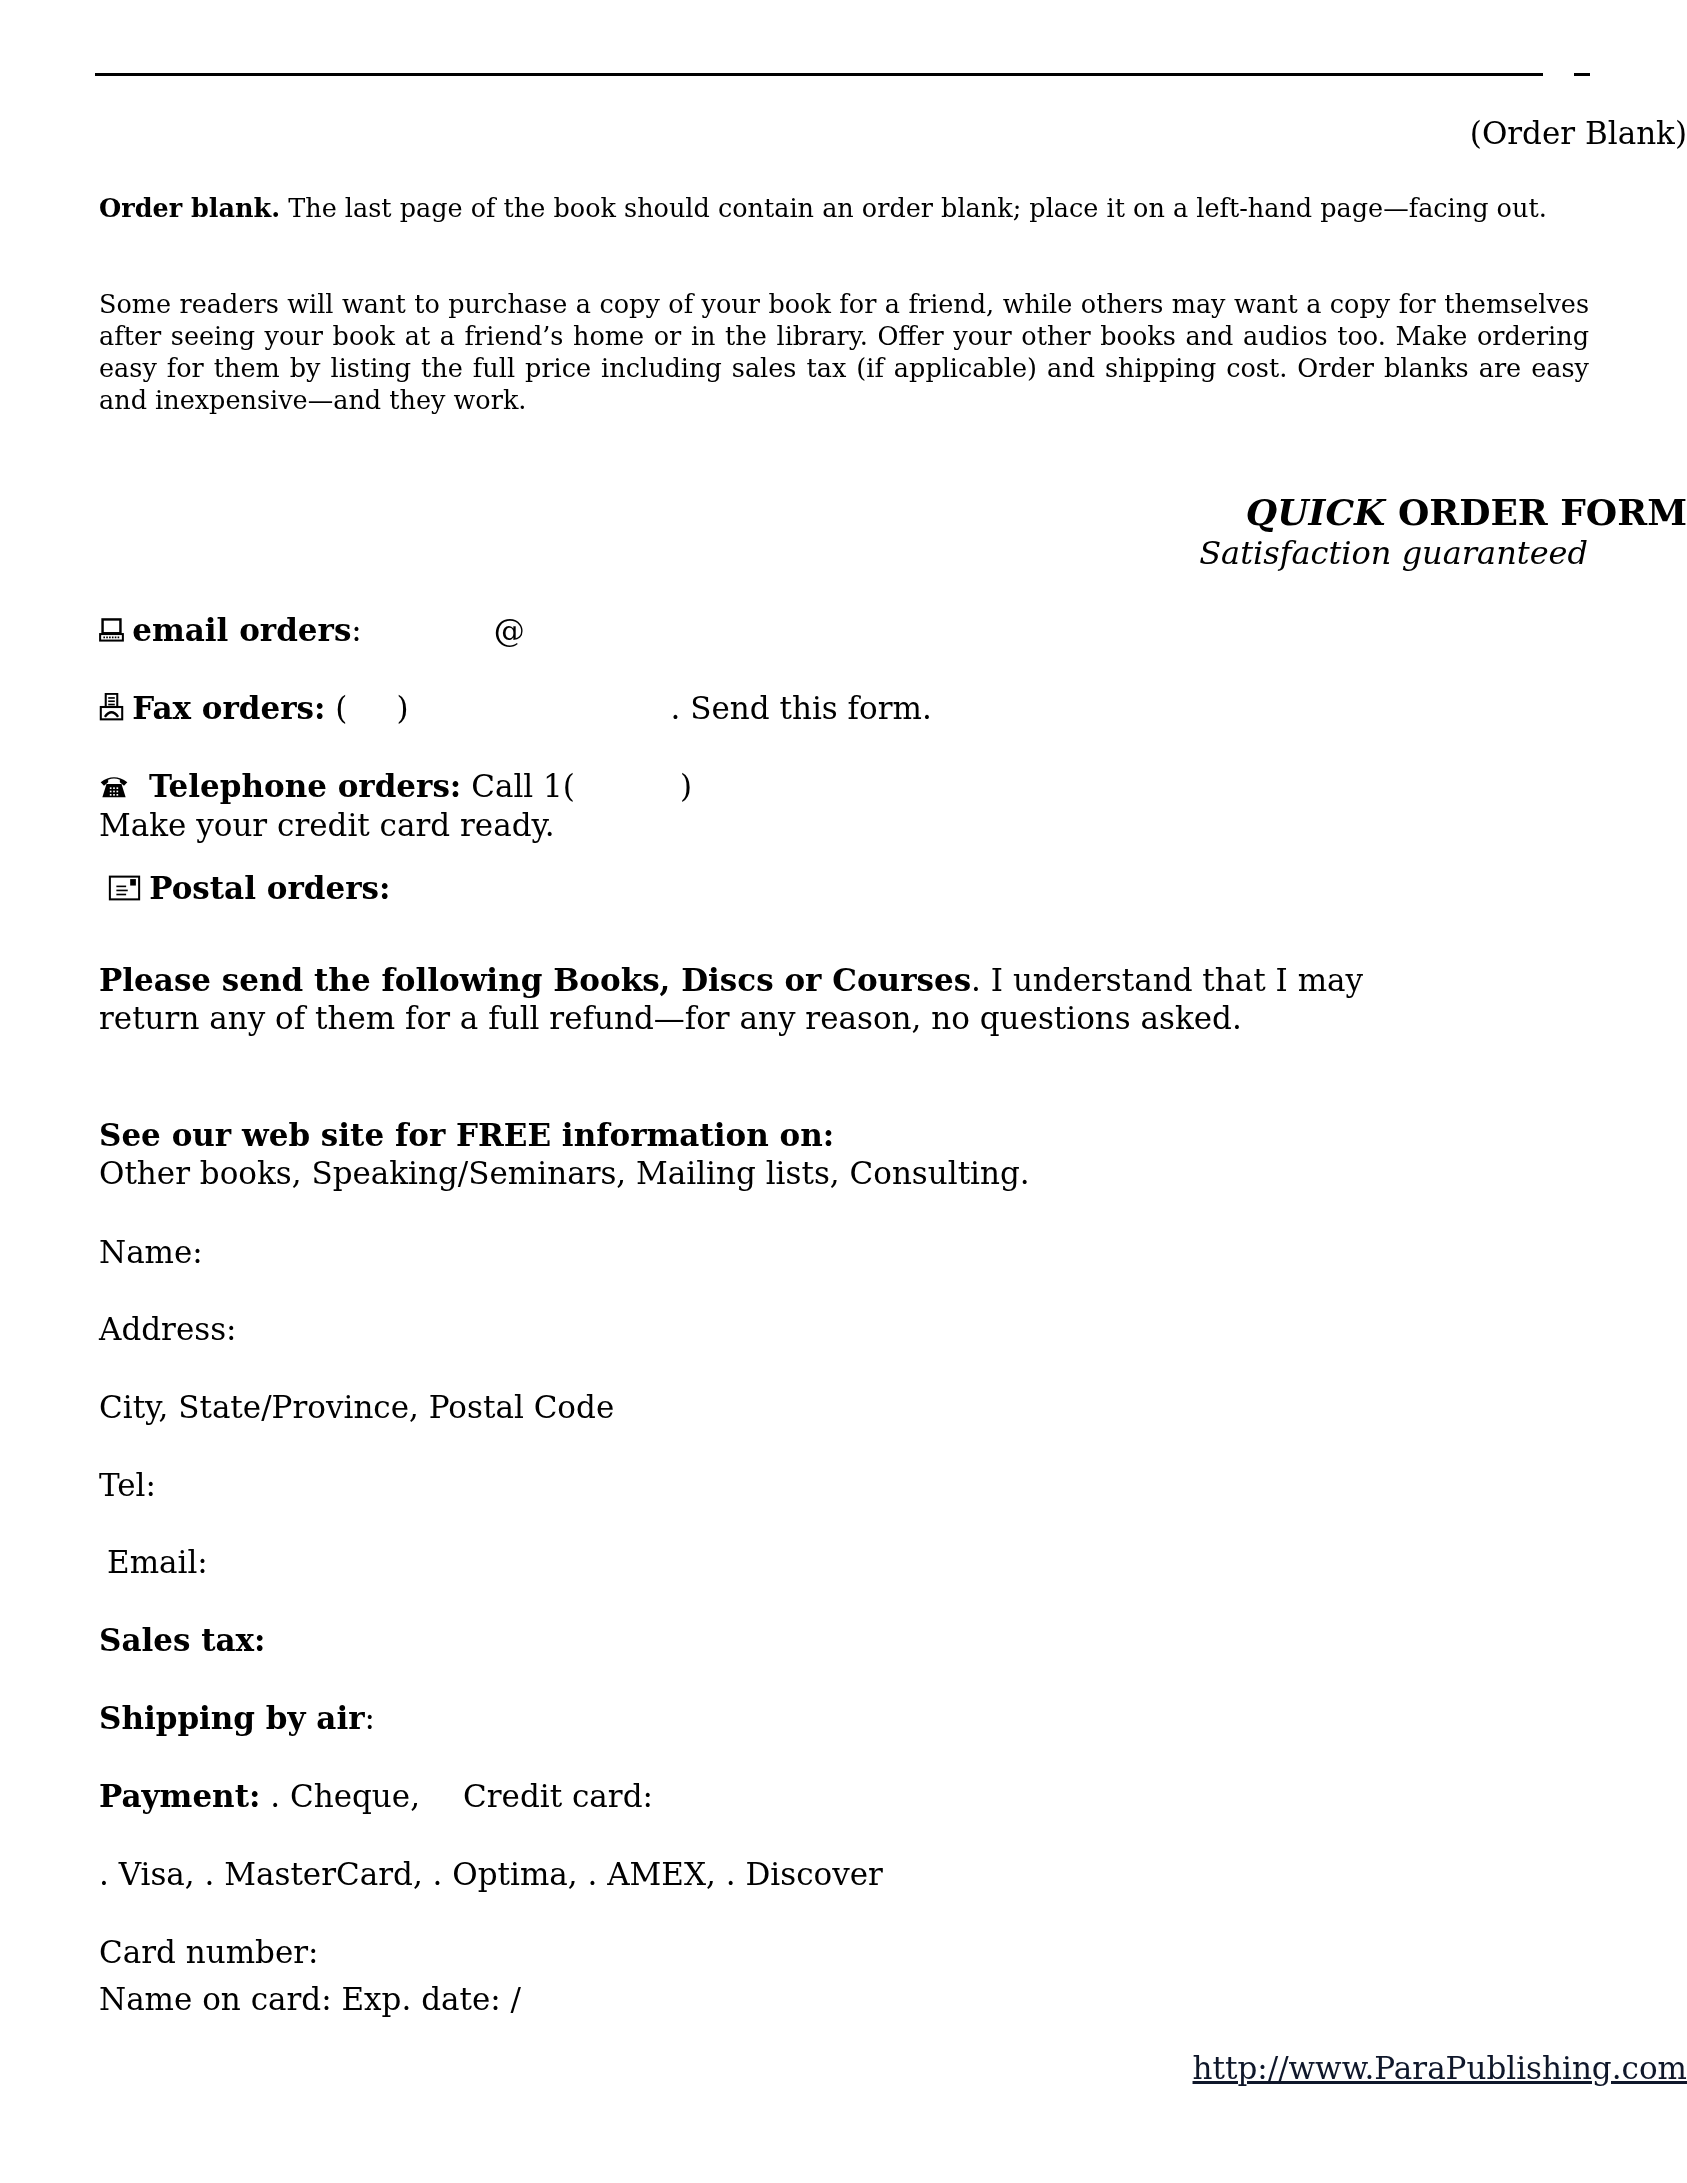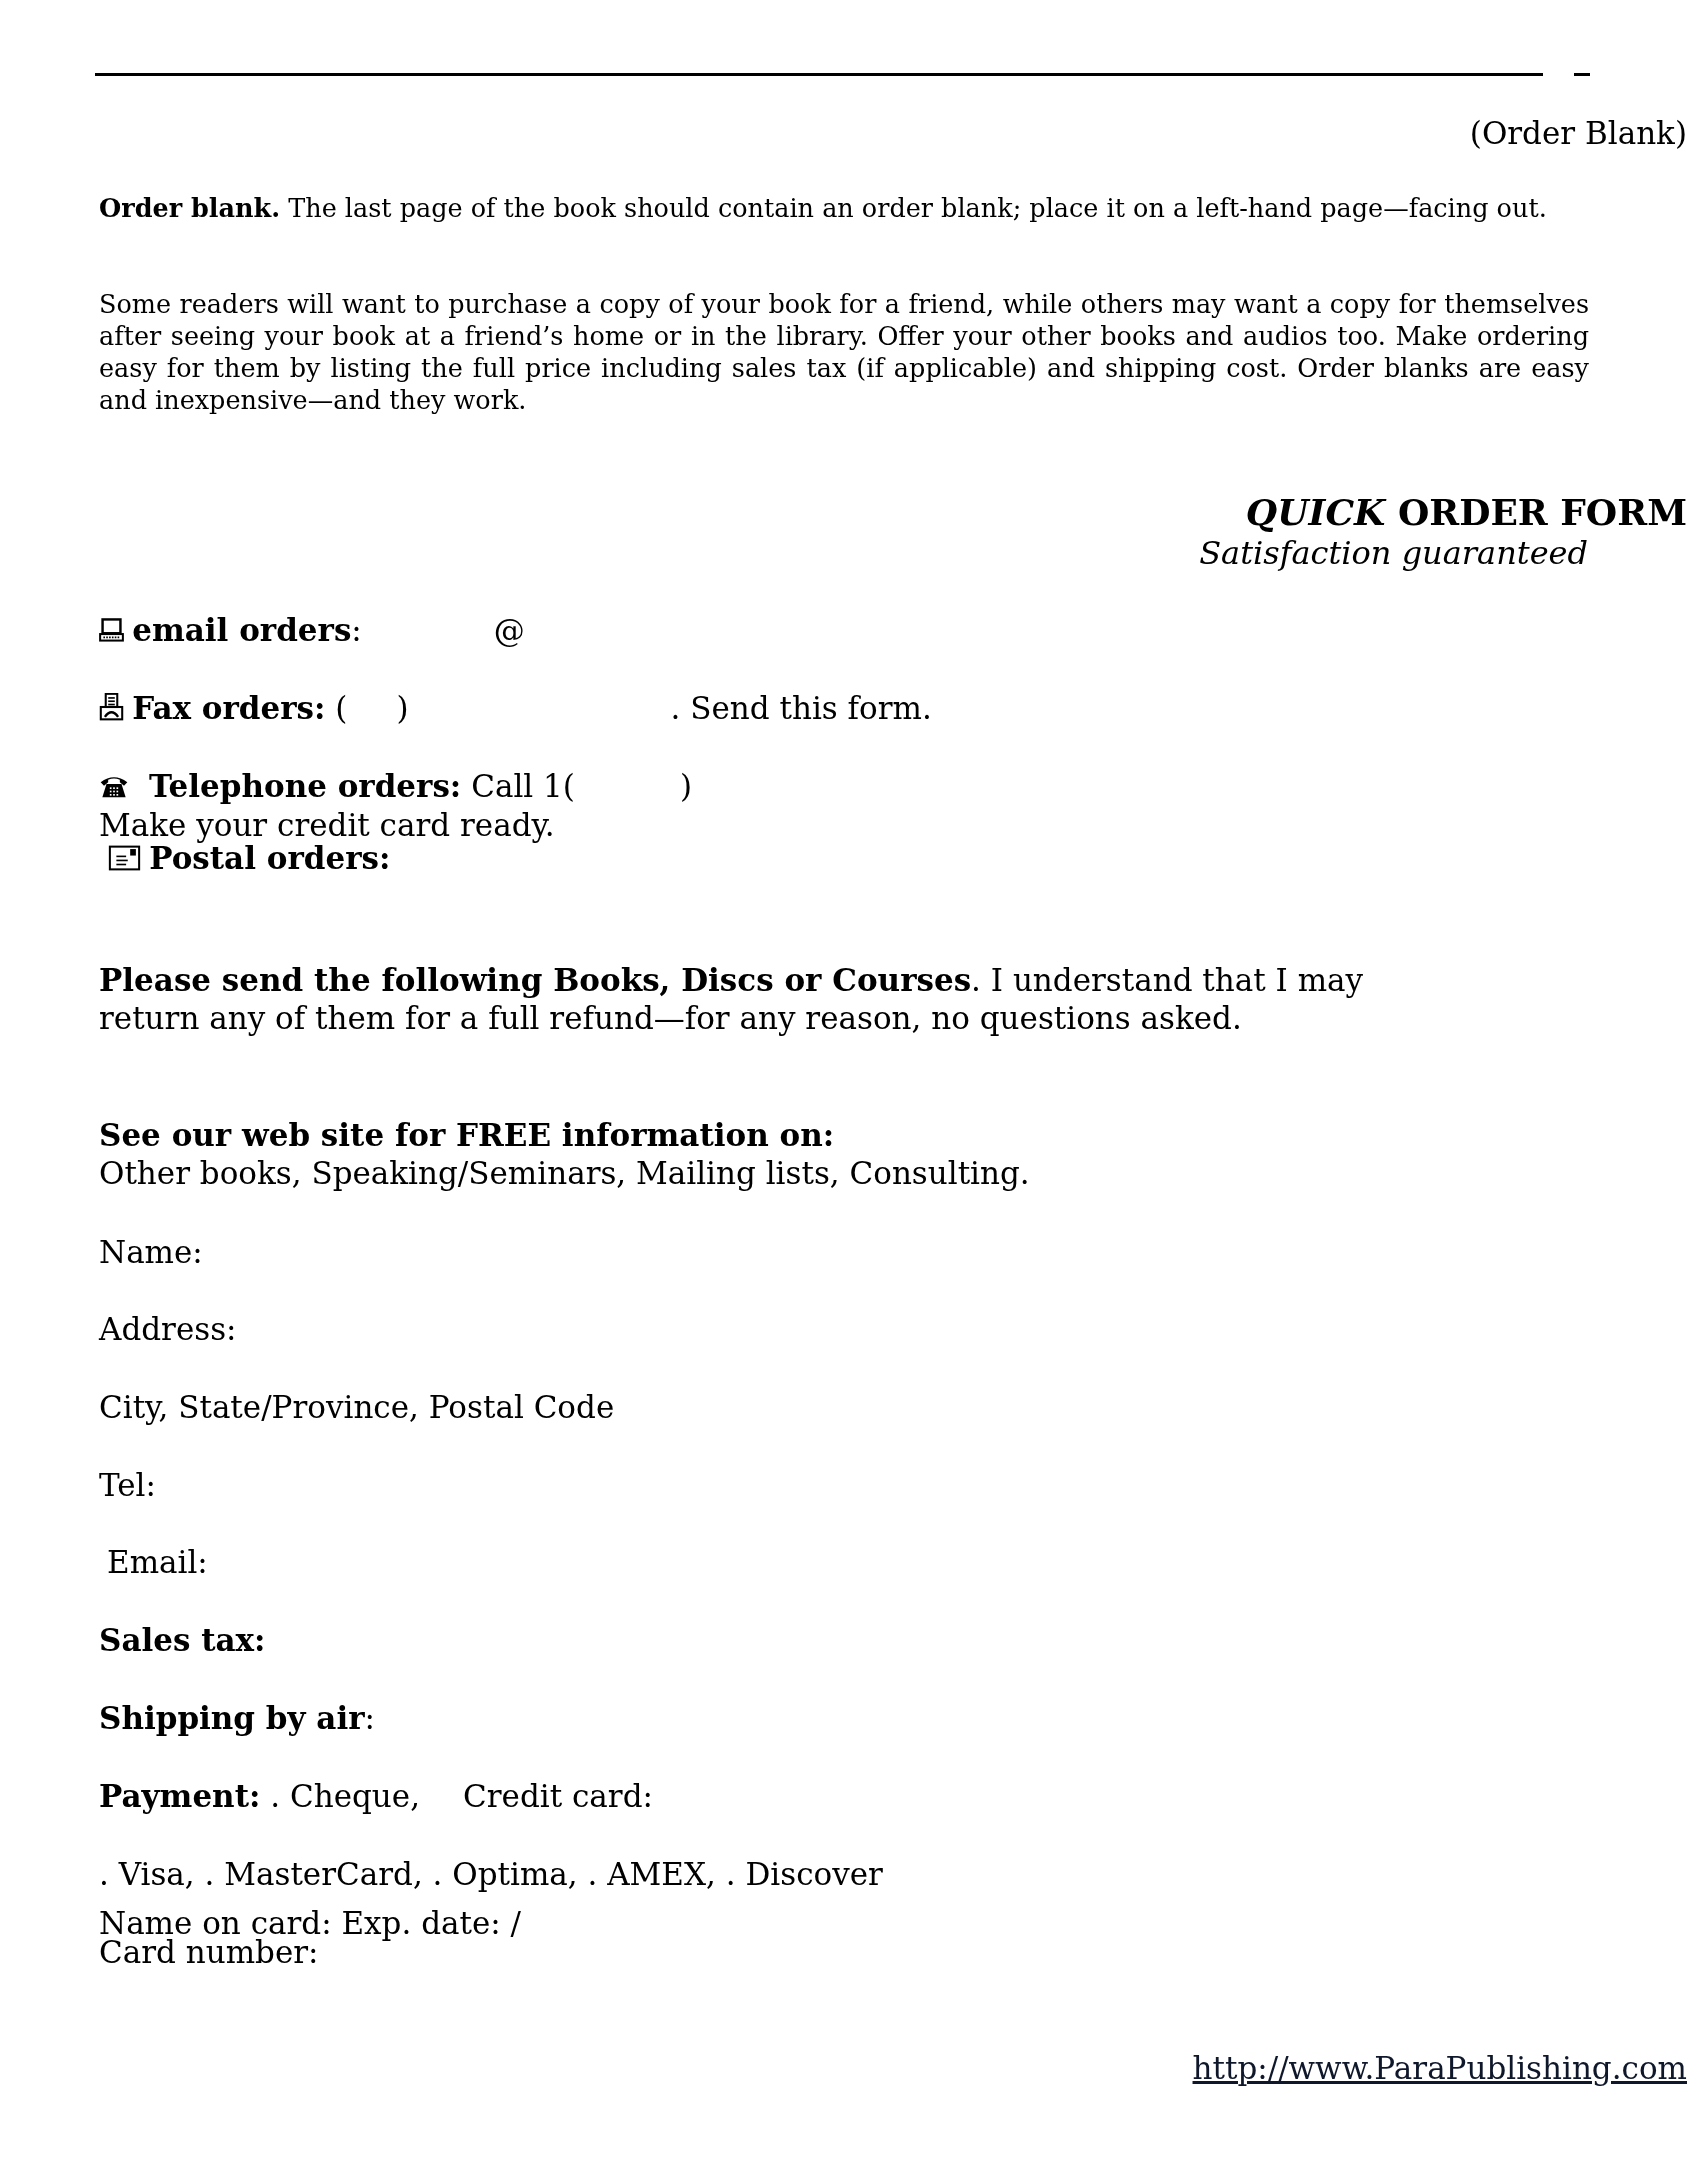--- a/index.html
+++ b/index.html
@@ -84,21 +84,21 @@
           <rect x="21" y="20" width="2" height="2"></rect>
           <rect x="13" y="24" width="2" height="2"></rect>
           <rect x="17" y="24" width="2" height="2"></rect>
           <rect x="21" y="24" width="2" height="2"></rect>
         </g>
       </svg>
   </span><span class="b">Telephone orders:</span><span> Call 1(</span><span class="gap" style="width:105px;"></span><span>)</span>
 </div>
 <div class="abs big" style="top:806px; left:99px;">Make your credit card ready.</div>
 
-<div class="abs big" style="top:839px; left:99px;padding-left:9px;">
+<div class="abs big" style="top:869px; left:99px;padding-left:9px;">
   <span class="icon">
     <svg width="33" height="26" viewBox="0 0 40 32">
         <rect x="2" y="2" width="36" height="28" fill="none" stroke="#000" stroke-width="2.5"></rect>
         <rect x="27" y="5" width="7" height="8" fill="#000"></rect>
         <line x1="10" y1="14" x2="22" y2="14" stroke="#000" stroke-width="2"></line>
         <line x1="10" y1="19" x2="24" y2="19" stroke="#000" stroke-width="2"></line>
         <line x1="10" y1="24" x2="22" y2="24" stroke="#000" stroke-width="2"></line>
       </svg>
   </span><span class="b">Postal orders:</span>
 </div>
@@ -119,18 +119,18 @@
 <div class="abs big b" style="top:1621px; left:99px;">Sales tax:</div>
 <div class="abs big" style="top:1699px; left:99px;">
   <span class="b">Shipping by air</span><span>:</span>
 </div>
 
 <div class="abs big" style="top:1777px; left:99px;">
   <span class="b">Payment:</span><span> . Cheque,</span><span class="gap" style="width:43px;"></span><span>Credit card:</span>
 </div>
 <div class="abs big" style="top:1855px; left:99px;">. Visa, . MasterCard, . Optima, . AMEX, . Discover</div>
 <div class="abs big" style="top:1933px; left:99px;">Card number:</div>
-<div class="abs big" style="top:1904px; left:99px;text-align:center;">Name on card: Exp. date: /</div>
+<div class="abs big" style="top:1980px; left:99px;text-align:center;">Name on card: Exp. date: /</div>
 
 <div class="abs center big" style="top:2049px;">
   <a class="link" href="#">http://www.ParaPublishing.com</a>
 </div>
 
 
 </body></html>

